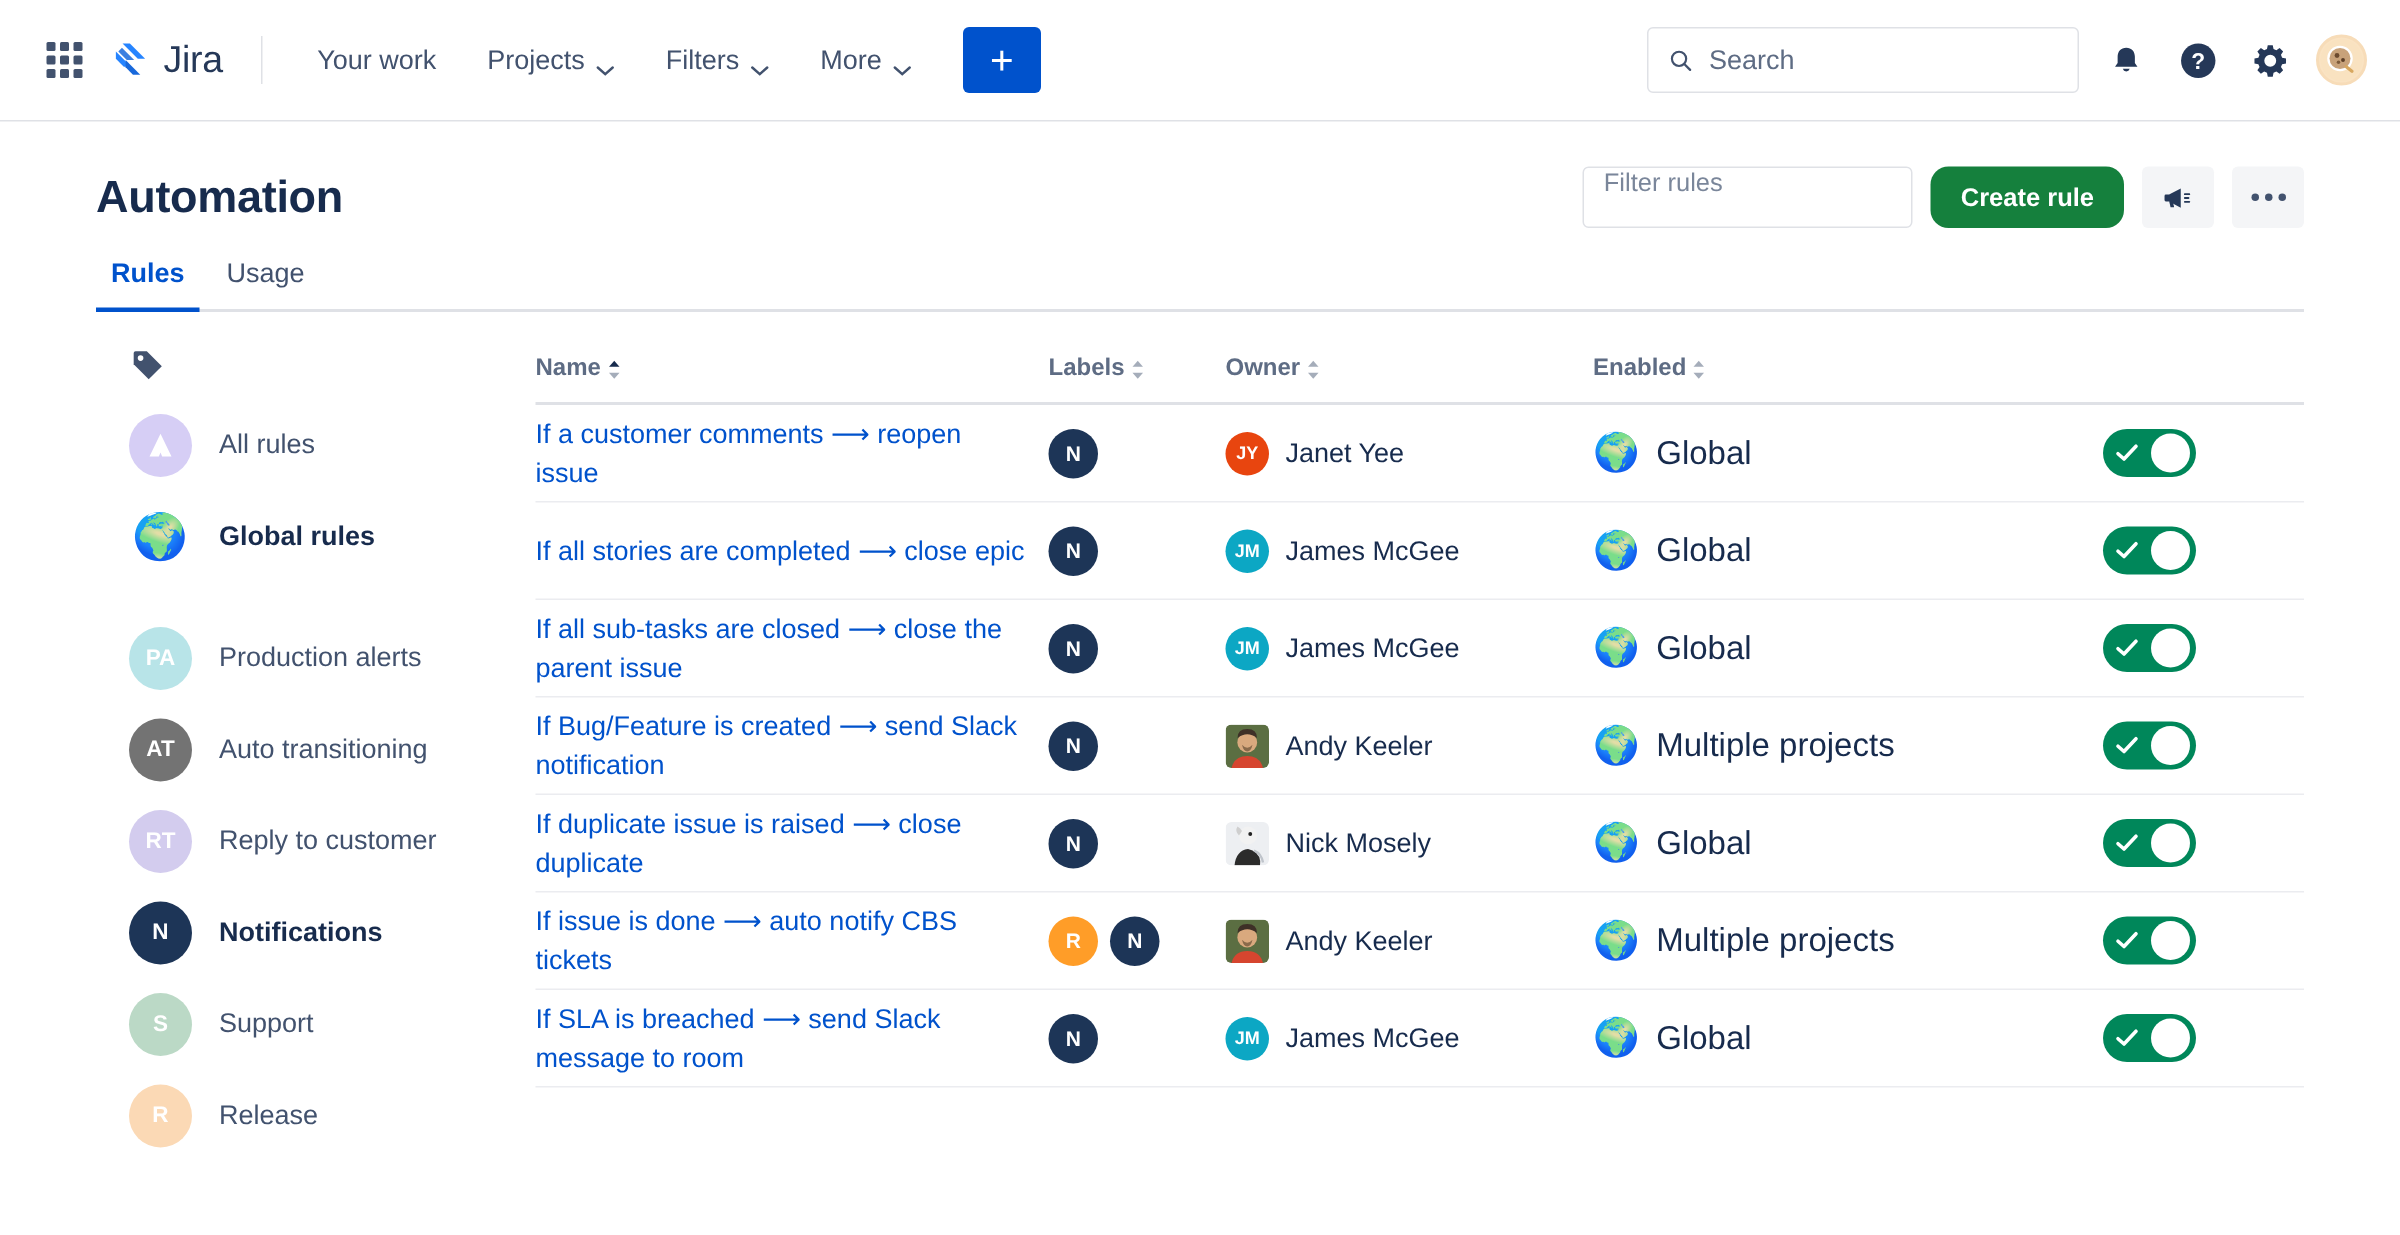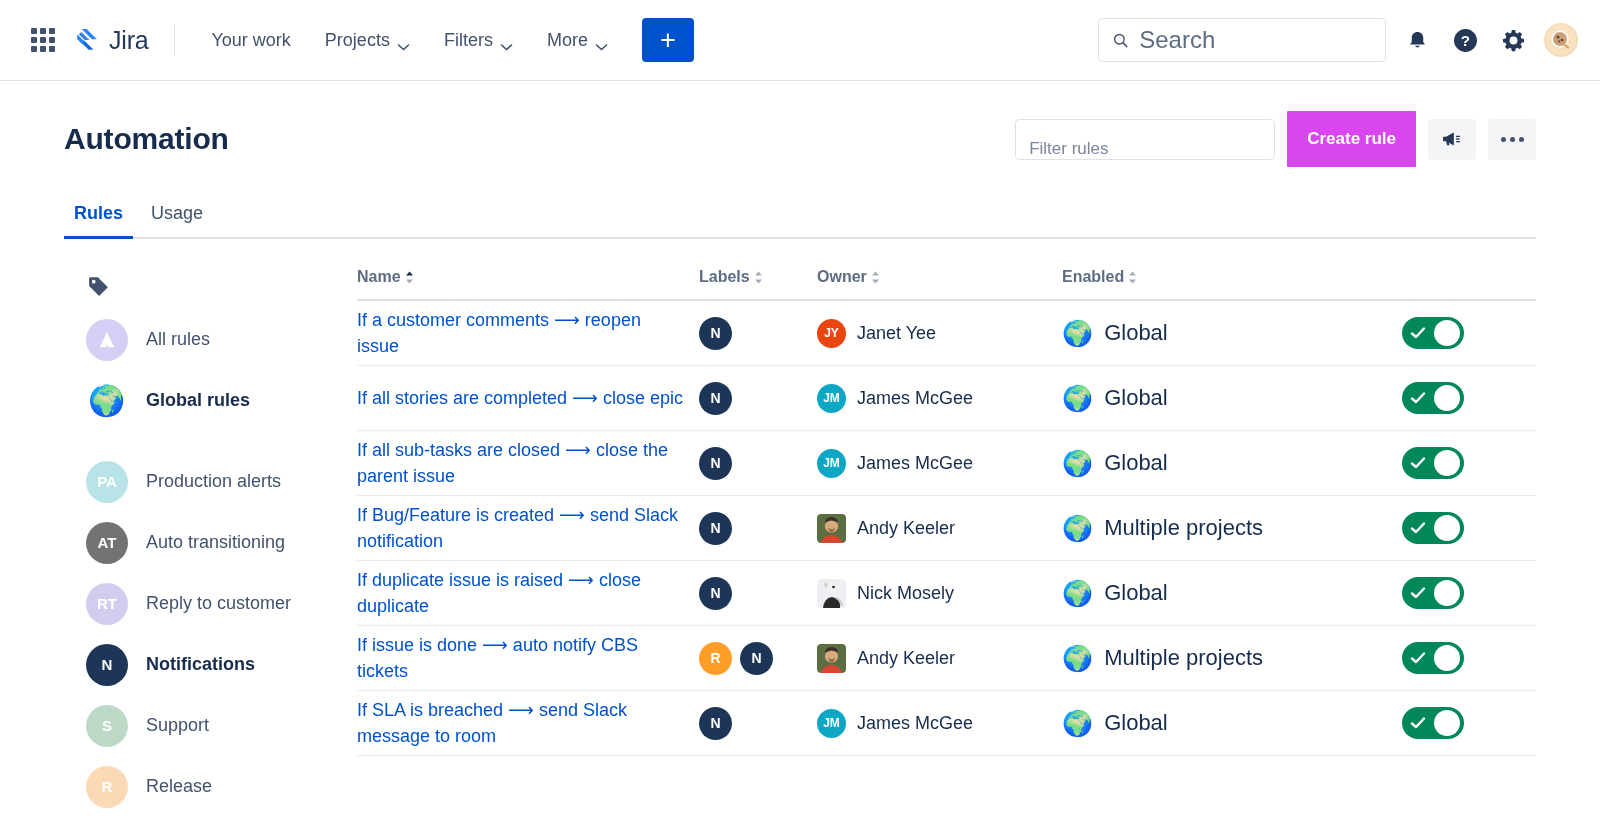--- a/index.html
+++ b/index.html
@@ -59,21 +59,21 @@
   }
 
   .nav-right { margin-left:auto; display:flex; align-items:center; gap: 14px; }
   .searchbox {
     width: 288px; height: 44px;
     border: 1px solid #DFE1E6; border-radius: 4px;
     display:flex; align-items:center; gap: 11px;
     padding: 0 14px; background:#fff; cursor: text;
   }
   .searchbox input {
-    border:none; outline:none; font-size: 24px; color:#b91c1c;
+    border:none; outline:none; font-size: 18px; color:#b91c1c;
     font-family: inherit; width: 100%; background: transparent;
   }
   .searchbox input::placeholder { color:#5E6C84; }
 
   .navicon { width:34px; height:34px; display:flex; align-items:center; justify-content:center; cursor:pointer; border-radius:50%; }
   .avatar-profile {
     width: 34px; height: 34px; border-radius:50%;
     background: #FAE3C3; border: 2px solid #F7DCB8;
     display:flex; align-items:center; justify-content:center;
     font-size: 17px; cursor:pointer; overflow:hidden;
@@ -81,60 +81,60 @@
 
   
   .page { padding: 0 64px; }
   .page-head {
     display:flex; align-items:center;
     padding-top: 30px;
   }
   .page-title { font-size: 30px; font-weight: 600; color:#172B4D; letter-spacing: -0.2px; }
   .head-right { margin-left:auto; display:flex; align-items:center; gap: 12px; }
   .filterbox {
-    width: 260px; height: 41px;
+    width: 220px; height: 41px;
     border:1px solid #DFE1E6; border-radius: 4px;
-    display:flex; align-items:flex-end; padding: 0 13px; background:#fff;
+    display:flex; align-items:flex-start; padding: 0 13px; background:#fff;
   }
   .filterbox input {
     border:none; outline:none; width:100%; background:transparent;
     font-family: inherit; font-size: 17px; color:#42526E;
   }
   .filterbox input::placeholder { color:#7A869A; }
   .btn-primary {
-    height: 56px; padding: 0 20px;
-    background:#d946ef; color:#fff; border:none; border-radius:1px;
+    height: 41px; padding: 0 20px;
+    background:#15803d; color:#fff; border:none; border-radius:12px;
     font-family: inherit; font-size:17px; font-weight:600; cursor:pointer;
     display:flex; align-items:center;
   }
   .icon-btn {
     width: 48px; height: 41px;
     background:#F4F5F7; border:none; border-radius:4px; cursor:pointer;
     display:flex; align-items:center; justify-content:center;
   }
   .dots { display:flex; gap:4px; }
   .dots i { width:5px; height:5px; background:#42526E; border-radius:50%; display:block; }
 
   
   .tabs {
     display:flex; gap: 8px;
-    margin-top: 32px;
+    margin-top: 16px;
     border-bottom: 2px solid #DFE1E6;
   }
   .tab {
     font-size: 18px; color:#42526E; font-weight:500;
     padding: 4px 10px 12px; cursor:pointer;
     margin-bottom:-2px; border-bottom: 3px solid transparent;
   }
   .tab.active { color:#0052CC; font-weight:600; border-bottom-color:#0052CC; }
 
   
   .body { display:flex; }
 
-  .sidebar { width: 265px; flex: 0 0 265px; padding-top: 24px; }
+  .sidebar { width: 265px; flex: 0 0 265px; padding-top: 12px; }
   .tag-icon-row { height: 46px; display:flex; align-items:center; padding-left: 22px; }
   .side-item {
     display:flex; align-items:center; gap: 18px;
     height: 61px; padding-left: 22px; cursor:pointer; border-radius:4px;
   }
   .side-item.gap-top { margin-top: 20px; }
   .side-label { font-size: 18px; color:#42526E; }
   .side-item.selected .side-label { font-weight:700; color:#172B4D; }
   .av {
     width: 42px; height:42px; border-radius:50%;

